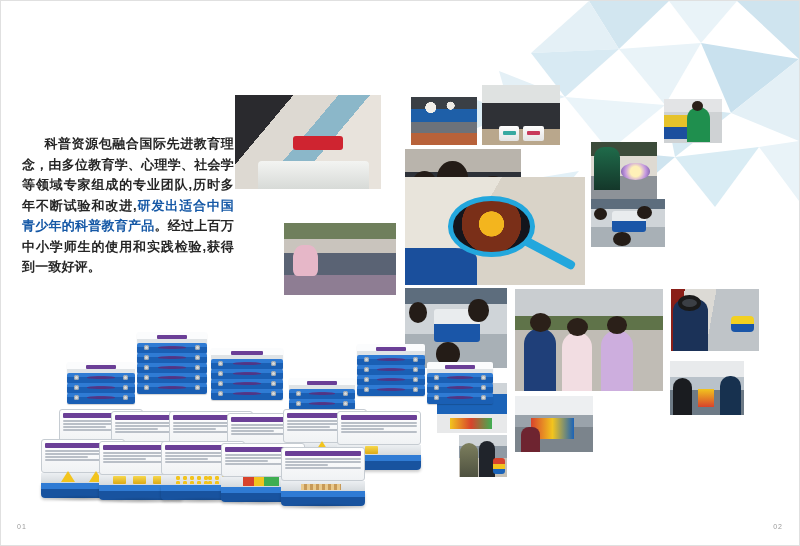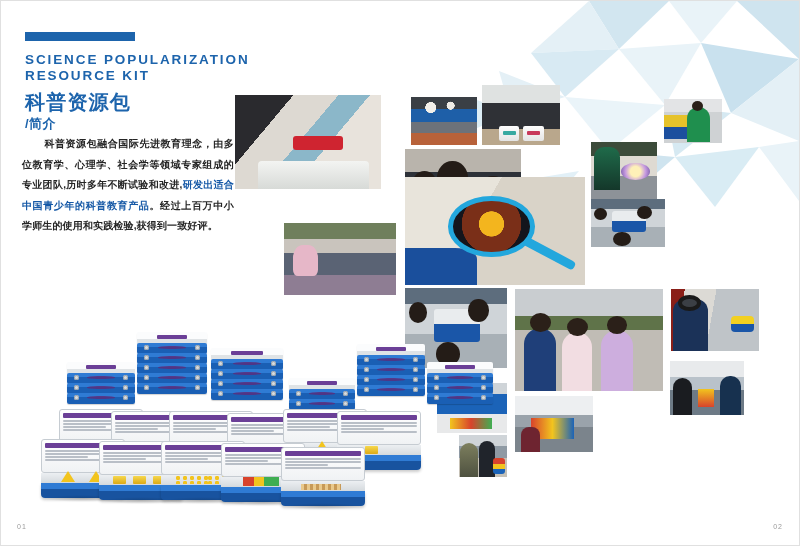--- a/index.html
+++ b/index.html
@@ -25,21 +25,21 @@
     margin-top:7px;line-height:24px;
   }
   .cn-sub{
     color:#1d64ac;font-weight:bold;font-size:13px;letter-spacing:.5px;
     margin-top:2px;line-height:16px;
   }
 
   
   #body-copy{
     position:absolute;left:21px;top:133px;width:212px;
-    font-size:10px;line-height:20.5px;color:#252525;text-align:justify;
+    font-size:13px;line-height:20.5px;color:#252525;text-align:justify;
     letter-spacing:.15px;font-weight:600;
   }
   #body-copy .indent{display:inline-block;width:22px;}
   #body-copy .hl{color:#1558a6;font-weight:bold;}
 
   
   .pageno{position:absolute;bottom:15px;font-size:7px;color:#9a9a9a;letter-spacing:1px;}
   #pageno-left{left:16px;}
   #pageno-right{right:16px;}
 
@@ -214,27 +214,20 @@
     <polygon points="96,96 196,104 140,150" fill="#eaf4f9"></polygon>
     <polygon points="196,104 262,112 206,156" fill="#d6e9f2"></polygon>
     <polygon points="30,70 96,96 42,112" fill="#e4f0f6"></polygon>
     <polygon points="0,96 42,112 6,128" fill="#dcedf5"></polygon>
     <polygon points="140,150 206,156 160,196" fill="#cfe4ef"></polygon>
     <polygon points="206,156 290,146 246,206" fill="#d9ecf4"></polygon>
     <polygon points="290,146 330,140 330,200" fill="#e9f3f8"></polygon>
     <polygon points="62,178 110,170 84,200" fill="#e2f0f7"></polygon>
   </svg>
 
-  <div id="title-block">
-    <div class="title-bar"></div>
-    <div class="eng-title">SCIENCE POPULARIZATION</div>
-    <div class="eng-title">RESOURCE KIT</div>
-    <div class="cn-title">科普资源包</div>
-    <div class="cn-sub">/简介</div>
-  </div>
 
   <div id="body-copy"><span class="indent"></span><span>科普资源包融合国际先进教育理念，由多位教育学、心理学、社会学等领域专家组成的专业团队,历时多年不断试验和改进,</span><span class="hl">研发出适合中国青少年的科普教育产品</span><span>。经过上百万中小学师生的使用和实践检验,获得到一致好评。</span></div>
 
   <div class="photo" style="left:234px;top:94px;width:146px;height:94px;">
     <div class="ph f-teacher">
         <div class="red"></div>
         <div class="kit"></div>
       </div>
   </div>
 

